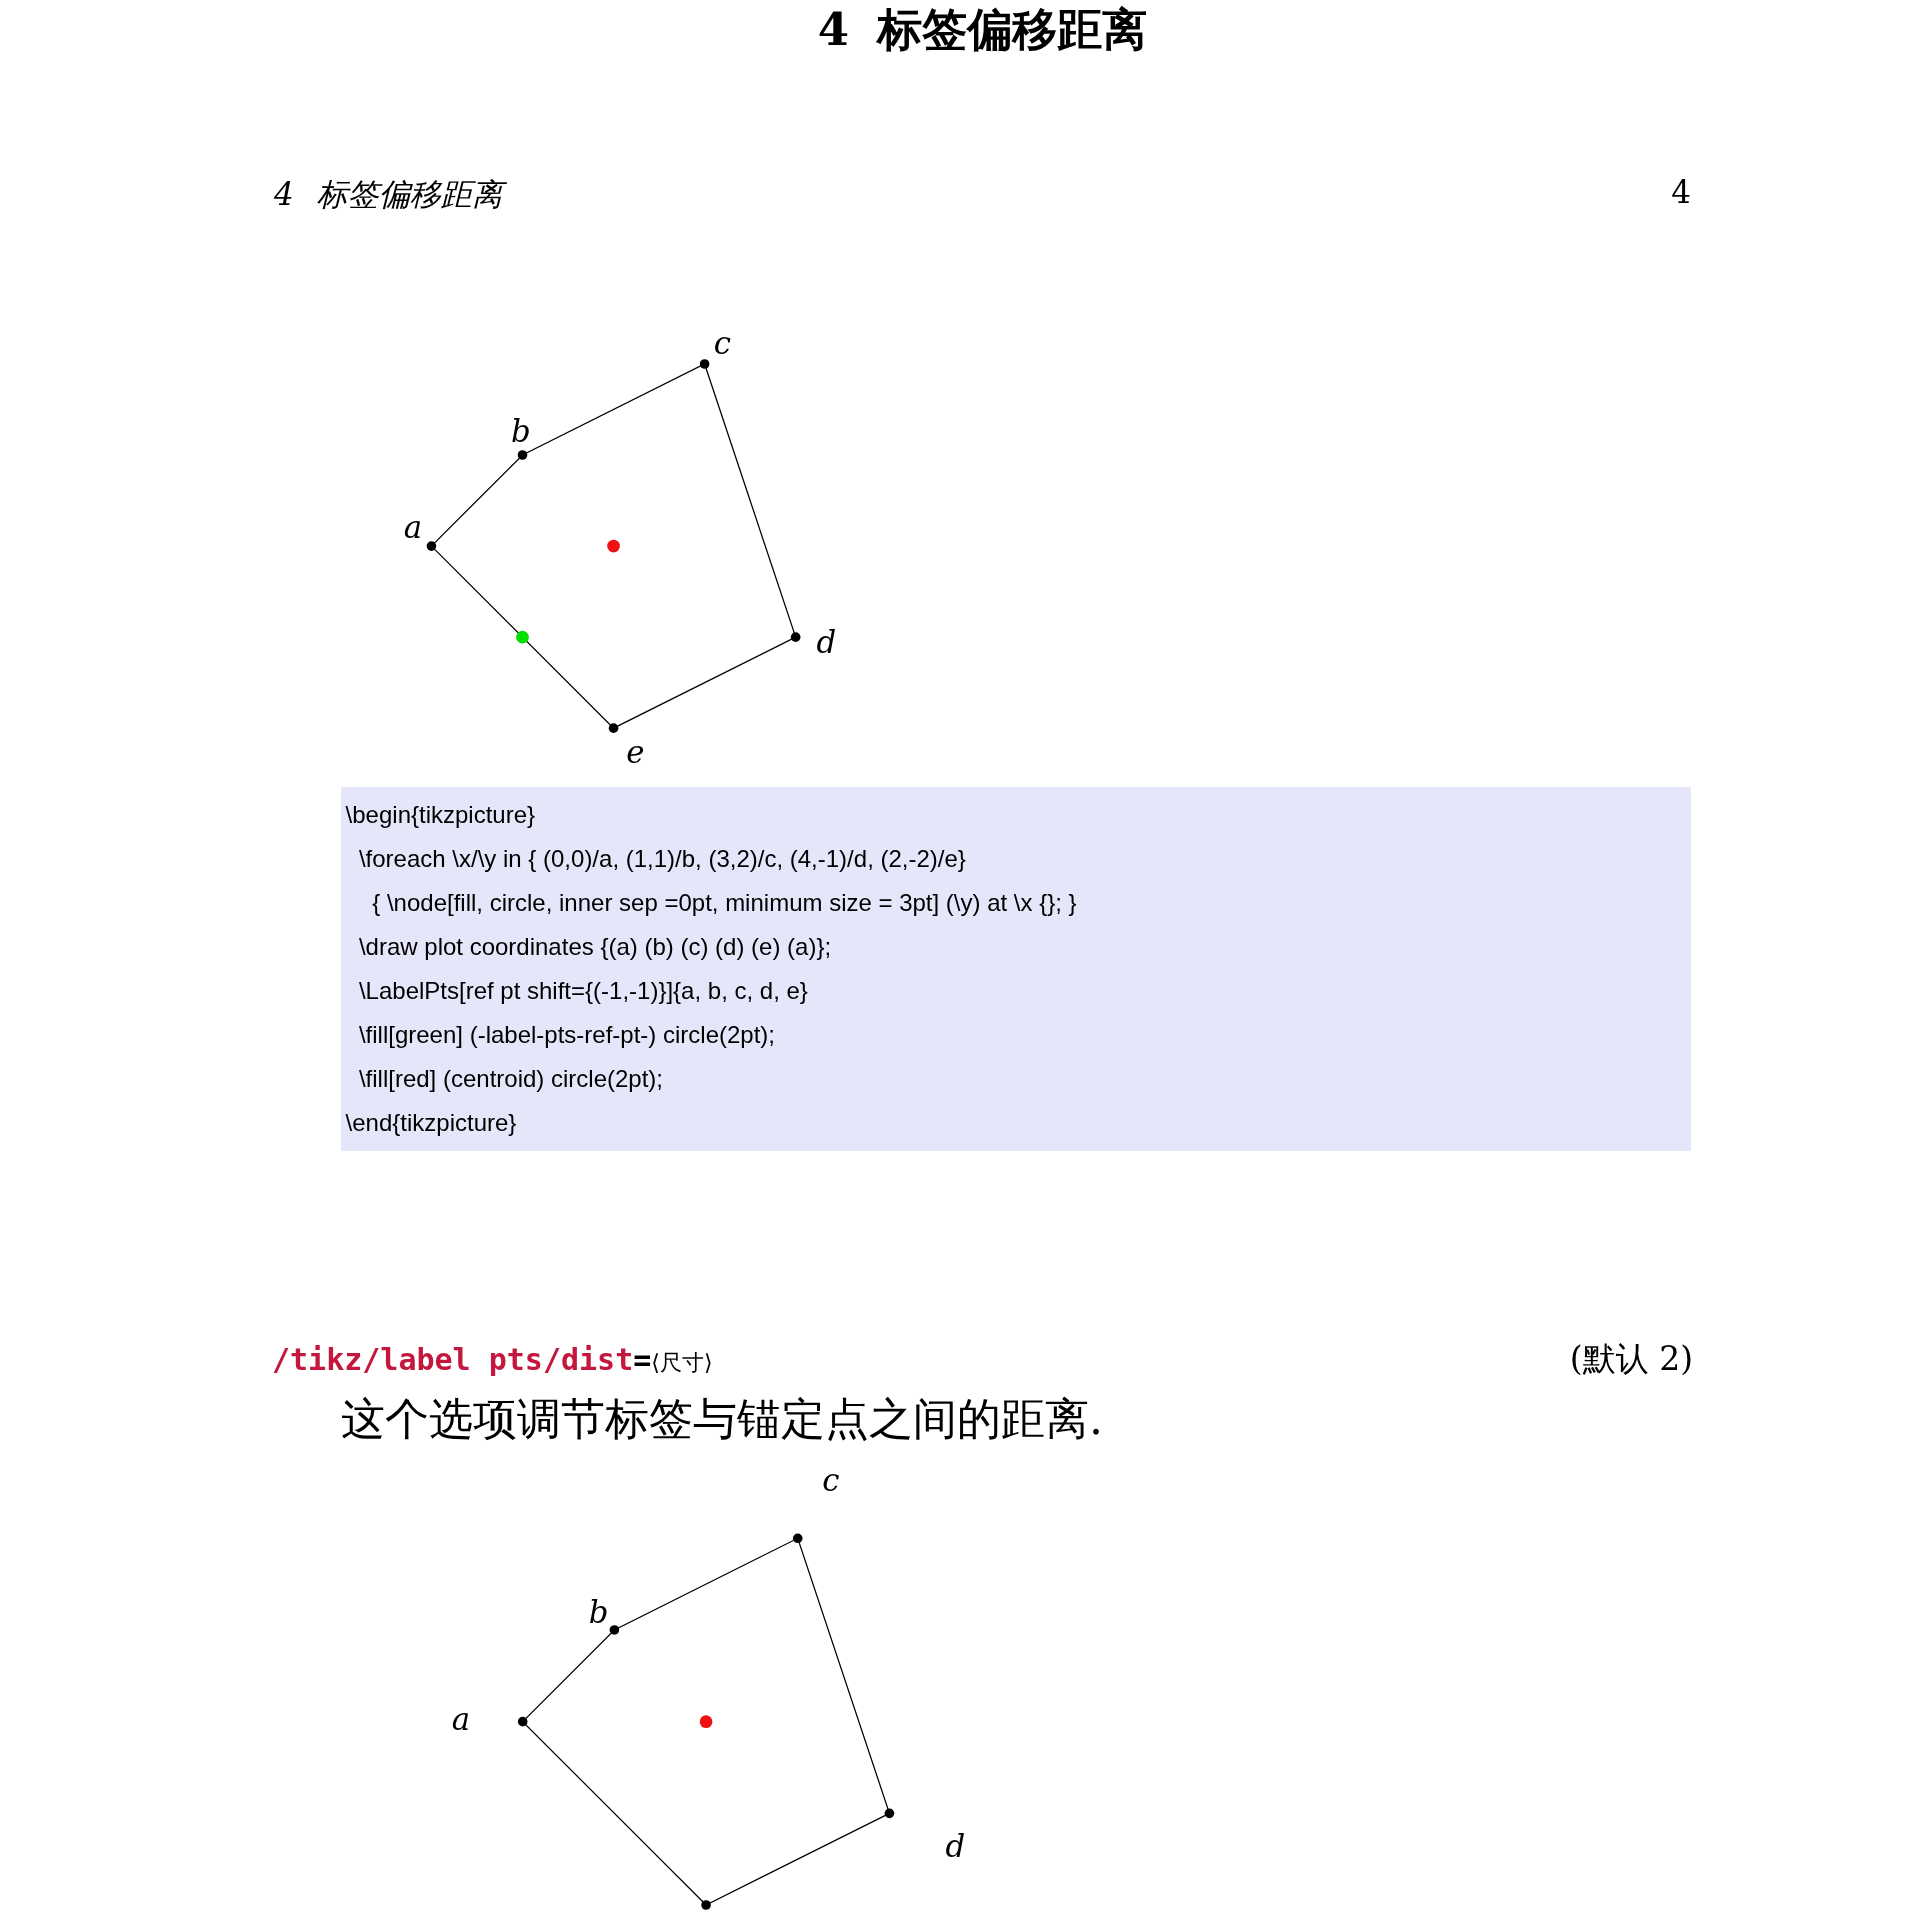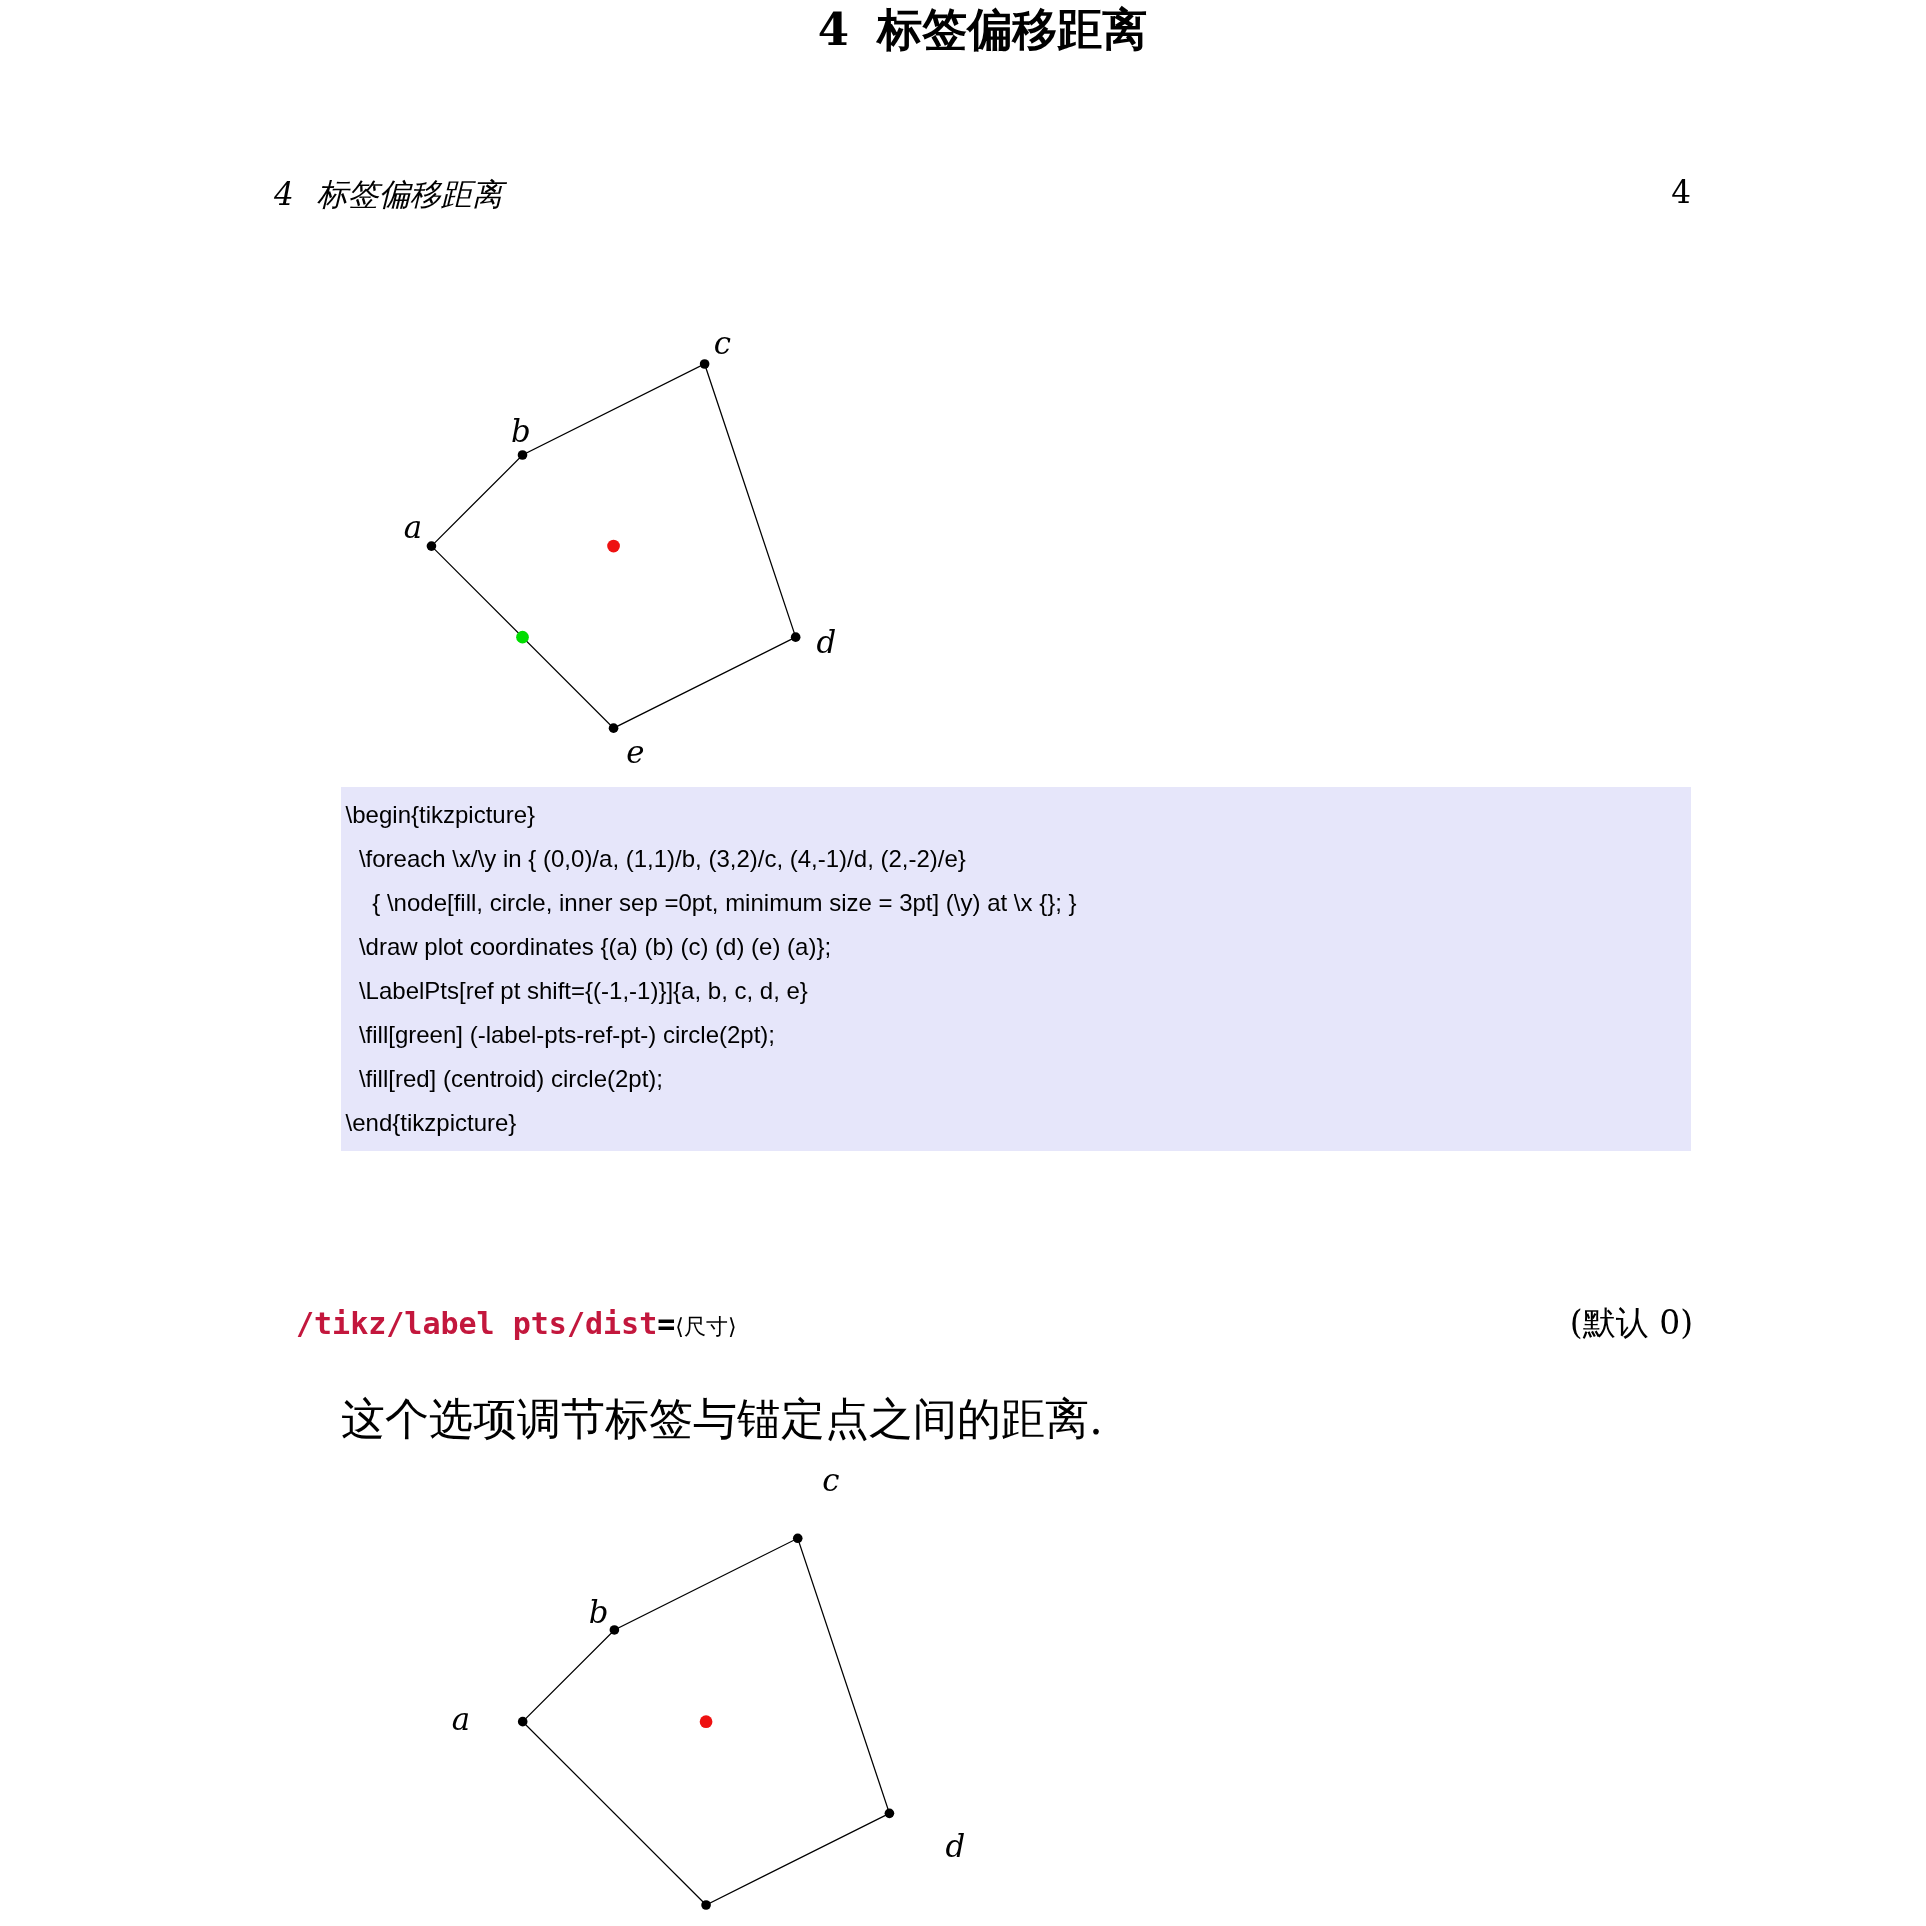--- a/index.html
+++ b/index.html
@@ -45,22 +45,22 @@
 
   
   .section-heading{
     left:0;right:0;top:3160;text-align:center;
     font-weight:bold;font-size:45px;white-space:nowrap;
   }
   .section-heading .sec-no{margin-right:28px;}
 
   
   .def-line{
-    left:272px;right:272px;top:1301px;
-    display:flex;justify-content:space-between;align-items:baseline;margin-left:24px;
+    left:272px;right:272px;top:1337px;
+    display:flex;justify-content:space-between;align-items:baseline;
   }
   .def-left{display:flex;align-items:baseline;white-space:nowrap;}
   .def-key{
     font-family:"DejaVu Sans Mono","Liberation Mono",monospace;
     font-weight:bold;color:var(--key-red);font-size:30px;
   }
   .def-eq{
     font-family:"DejaVu Sans Mono","Liberation Mono",monospace;
     font-weight:bold;color:var(--ink);font-size:30px;
   }
@@ -102,21 +102,21 @@
 <div class="abs section-heading">
   <span class="sec-no">4</span><span>标签偏移距离</span>
 </div>
 
 <div class="abs def-line">
   <span class="def-left">
     <span class="def-key">/tikz/label pts/dist</span>
       <span class="def-eq">=</span>
       <span class="def-val">⟨尺寸⟩</span>
   </span>
-  <span class="def-default">(默认 0)</span>
+  <span class="def-default">(默认 2)</span>
 </div>
 
 <div class="abs paragraph">这个选项调节标签与锚定点之间的距离.</div>
 
 <div class="abs figure" style="left:424px;top:1452px;width:578px;height:547px;">
     <svg width="578" height="547" viewBox="0 0 1500 1420">
       <path d="M256 700 L494 462 L970 224 L1208 938 L732 1176 Z" fill="none" stroke="#000000" stroke-width="3.3"></path>
       <circle cx="256" cy="700" r="12.5" fill="#000000"></circle>
       <circle cx="494" cy="462" r="12.5" fill="#000000"></circle>
       <circle cx="970" cy="224" r="12.5" fill="#000000"></circle>

